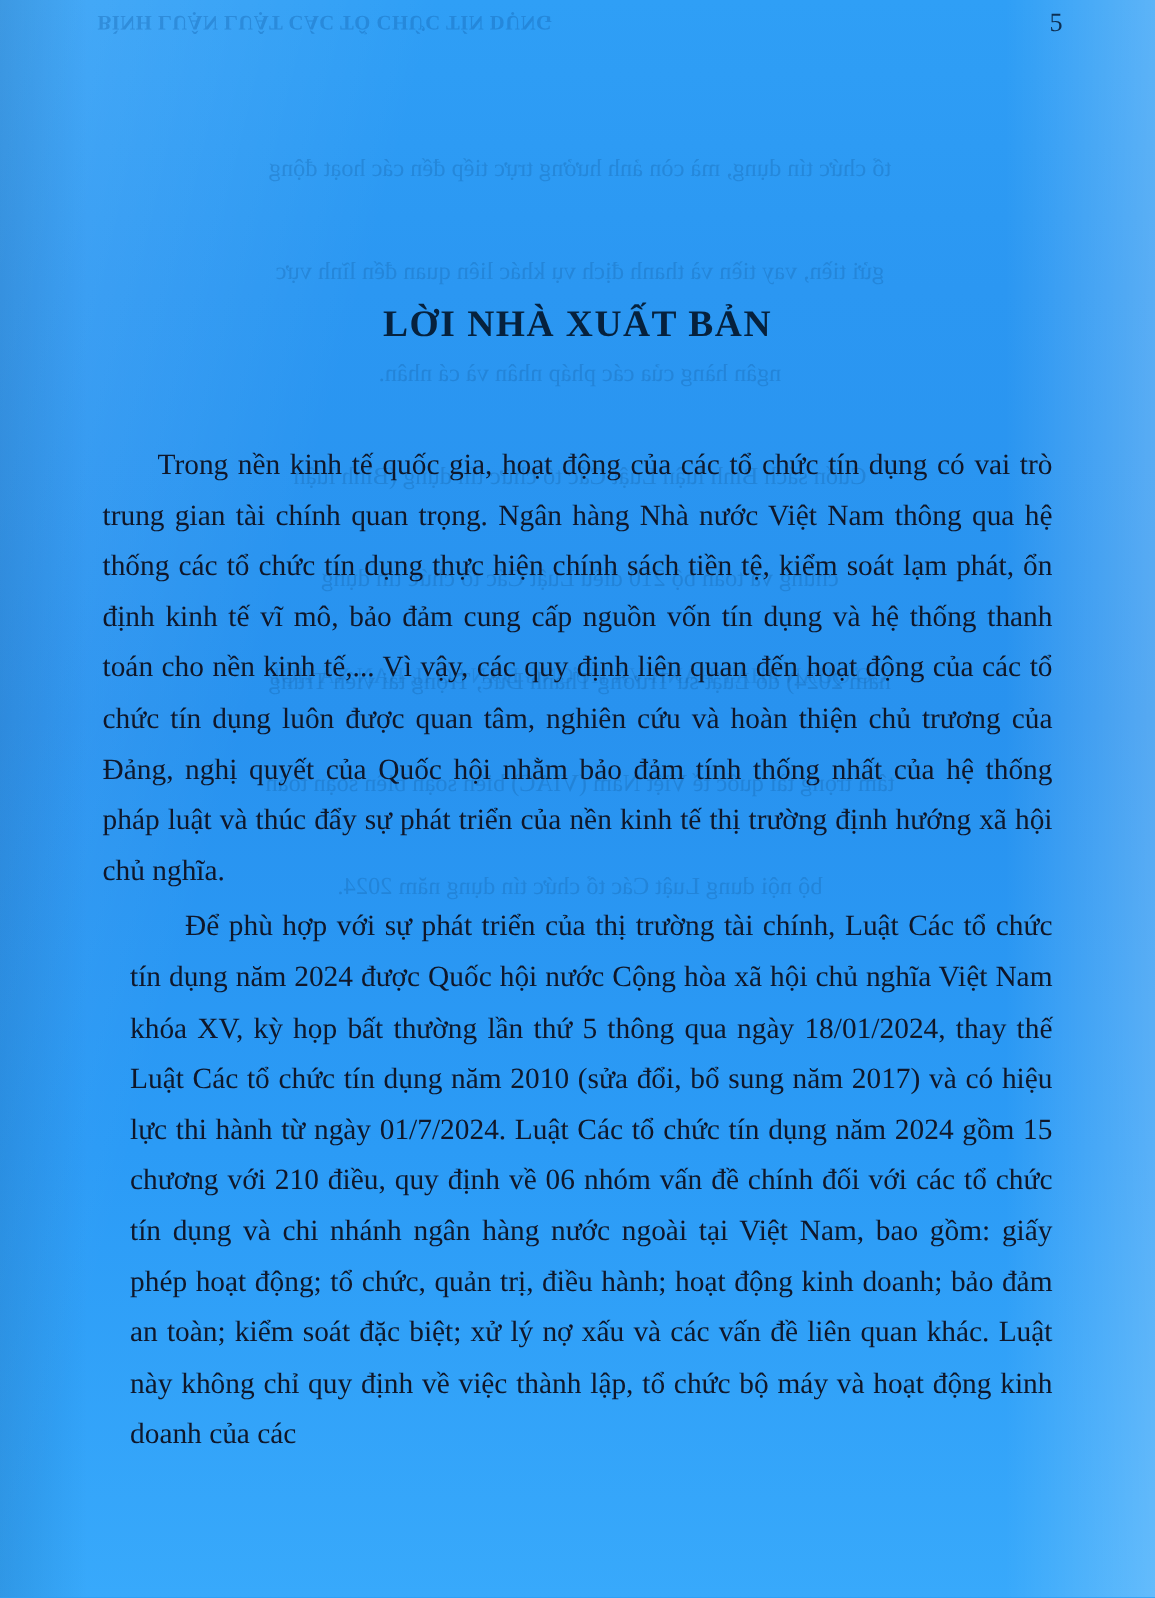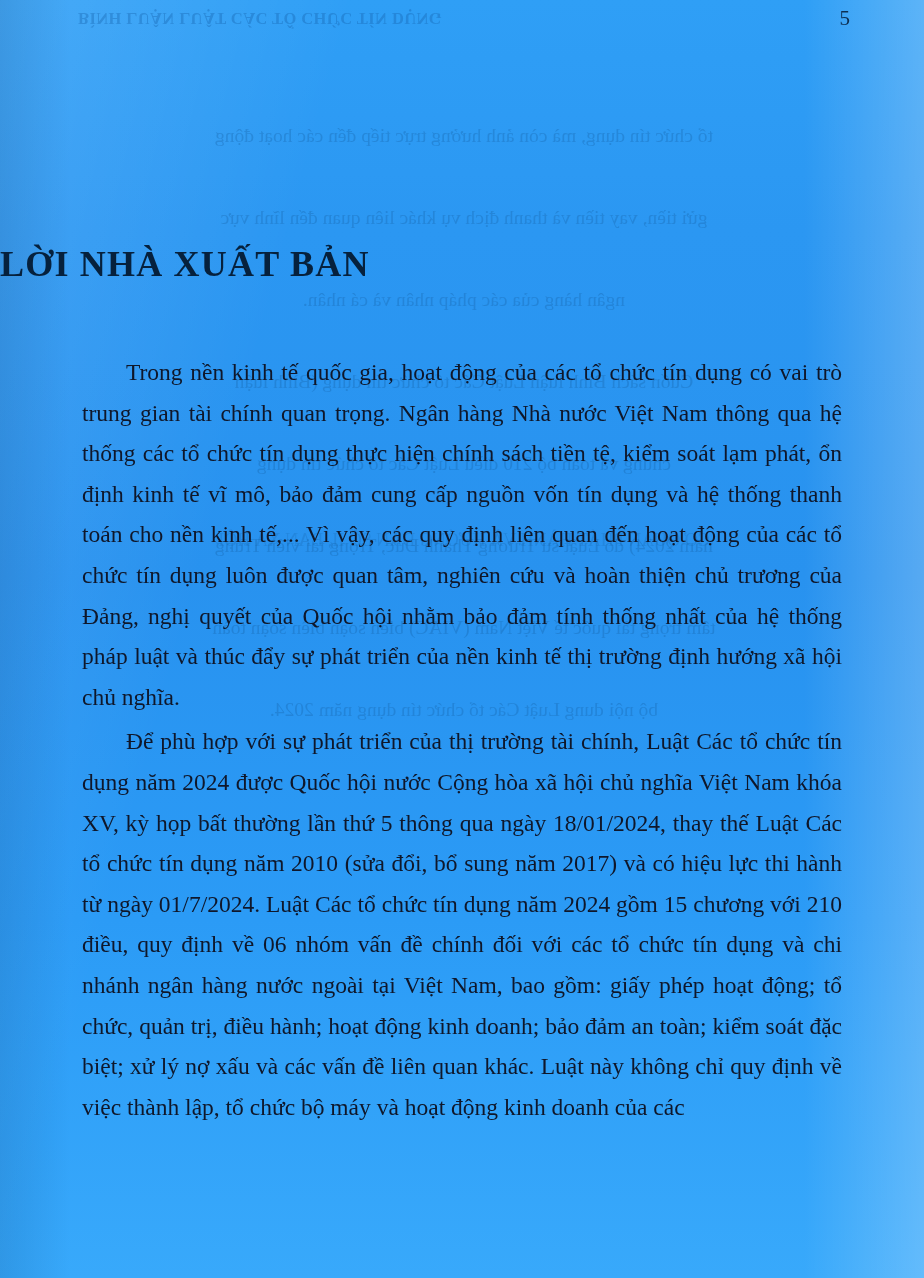--- a/index.html
+++ b/index.html
@@ -108,22 +108,22 @@
     pointer-events: none;
     user-select: none;
   }
 
   
   .doc-title {
     position: absolute;
     top: 243px;
     left: 0;
     width: 924px;
-    text-align: left;
-    font-size: 36px;
+    text-align: center;
+    font-size: 30px;
     font-weight: bold;
     letter-spacing: 1.2px;
     color: #06213d;
     font-family: "Liberation Serif", serif;
   }
 
   
   .body-text {
     position: absolute;
     top: 352px;
@@ -134,20 +134,21 @@
     line-height: 40.6px;
     text-align: justify;
     text-justify: inter-word;
   }
   .body-text p {
     margin: 0 0 0 0;
     text-indent: 44px;
   }
   .body-text p + p {
     margin-top: 4px;
+    margin-left: 22px;
   }
 </style>
 </head>
 <body>
 
 <div class="page"></div>
 
 <div class="content">
 
   <div class="header">

